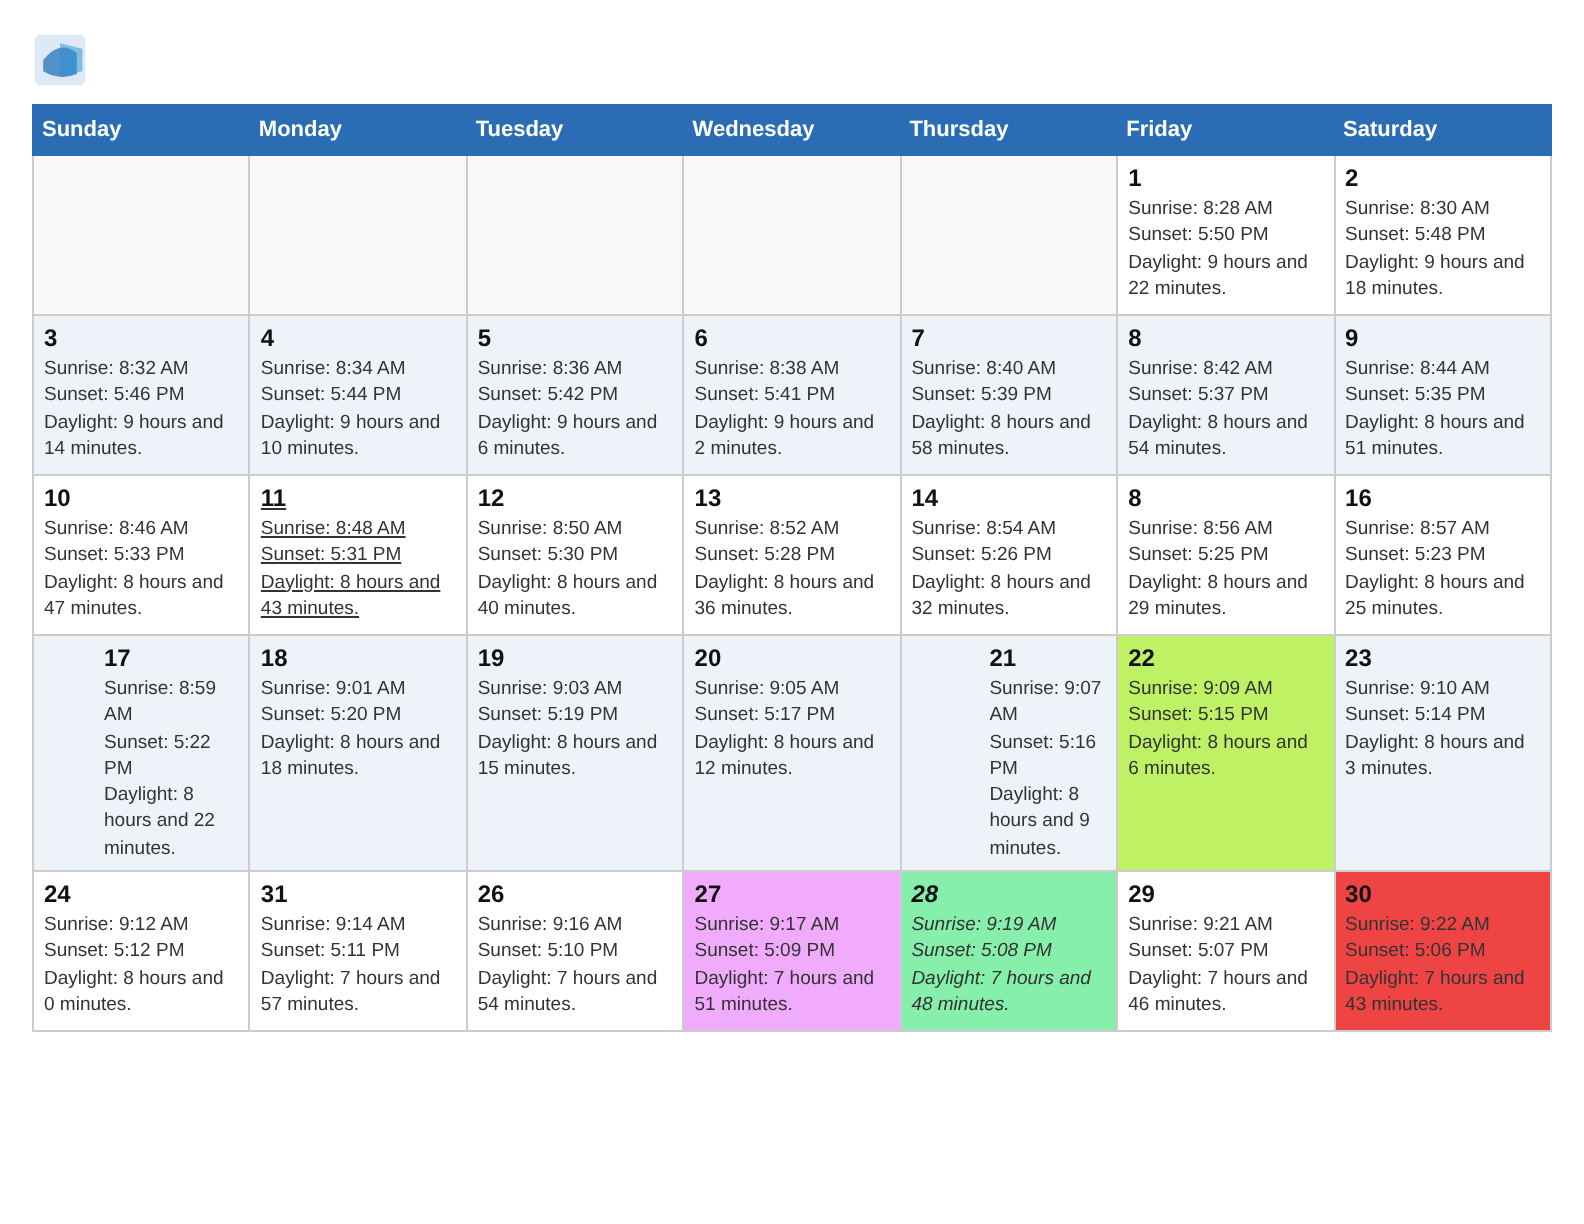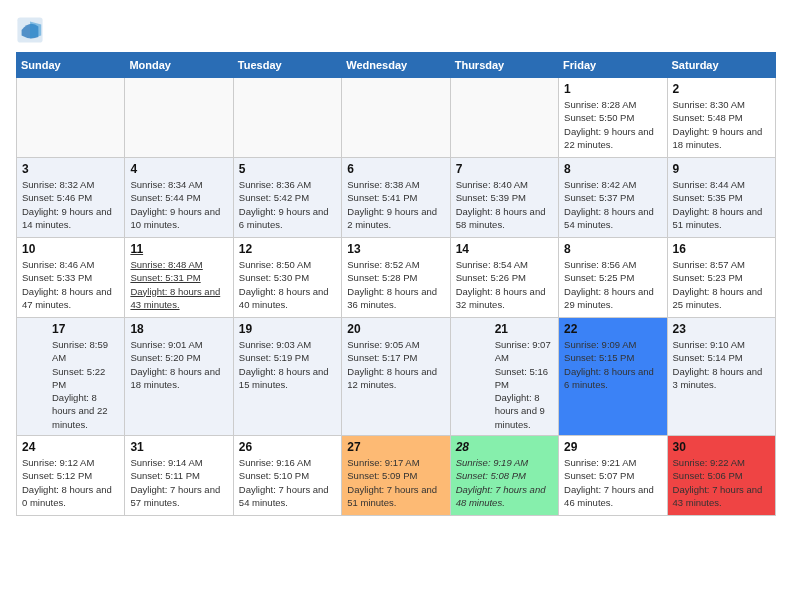--- a/index.html
+++ b/index.html
@@ -217,21 +217,21 @@
           <div class="day-info">Sunrise: 9:03 AM<br>Sunset: 5:19 PM<br>Daylight: 8 hours and 15 minutes.</div>
         </td>
         <td style="background: rgb(238, 242, 249);">
           <span class="day-num">20</span>
           <div class="day-info">Sunrise: 9:05 AM<br>Sunset: 5:17 PM<br>Daylight: 8 hours and 12 minutes.</div>
         </td>
         <td style="background: rgb(238, 242, 249); padding-left: 44px;">
           <span class="day-num">21</span>
           <div class="day-info">Sunrise: 9:07 AM<br>Sunset: 5:16 PM<br>Daylight: 8 hours and 9 minutes.</div>
         </td>
-        <td style="background: #3b82f6;">
+        <td style="background: #bef264;">
           <span class="day-num">22</span>
           <div class="day-info">Sunrise: 9:09 AM<br>Sunset: 5:15 PM<br>Daylight: 8 hours and 6 minutes.</div>
         </td>
         <td style="background: rgb(238, 242, 249);">
           <span class="day-num">23</span>
           <div class="day-info">Sunrise: 9:10 AM<br>Sunset: 5:14 PM<br>Daylight: 8 hours and 3 minutes.</div>
         </td>
       </tr>
       <tr>
         <td style="background: rgb(255, 255, 255);">
@@ -239,21 +239,21 @@
           <div class="day-info">Sunrise: 9:12 AM<br>Sunset: 5:12 PM<br>Daylight: 8 hours and 0 minutes.</div>
         </td>
         <td style="background: rgb(255, 255, 255);">
           <span class="day-num">31</span>
           <div class="day-info">Sunrise: 9:14 AM<br>Sunset: 5:11 PM<br>Daylight: 7 hours and 57 minutes.</div>
         </td>
         <td style="background: rgb(255, 255, 255);">
           <span class="day-num">26</span>
           <div class="day-info">Sunrise: 9:16 AM<br>Sunset: 5:10 PM<br>Daylight: 7 hours and 54 minutes.</div>
         </td>
-        <td style="background: #fdba74;">
+        <td style="background: #f0abfc;">
           <span class="day-num">27</span>
           <div class="day-info">Sunrise: 9:17 AM<br>Sunset: 5:09 PM<br>Daylight: 7 hours and 51 minutes.</div>
         </td>
         <td style="background: #86efac; font-style: italic;">
           <span class="day-num">28</span>
           <div class="day-info">Sunrise: 9:19 AM<br>Sunset: 5:08 PM<br>Daylight: 7 hours and 48 minutes.</div>
         </td>
         <td style="background: rgb(255, 255, 255);">
           <span class="day-num">29</span>
           <div class="day-info">Sunrise: 9:21 AM<br>Sunset: 5:07 PM<br>Daylight: 7 hours and 46 minutes.</div>

